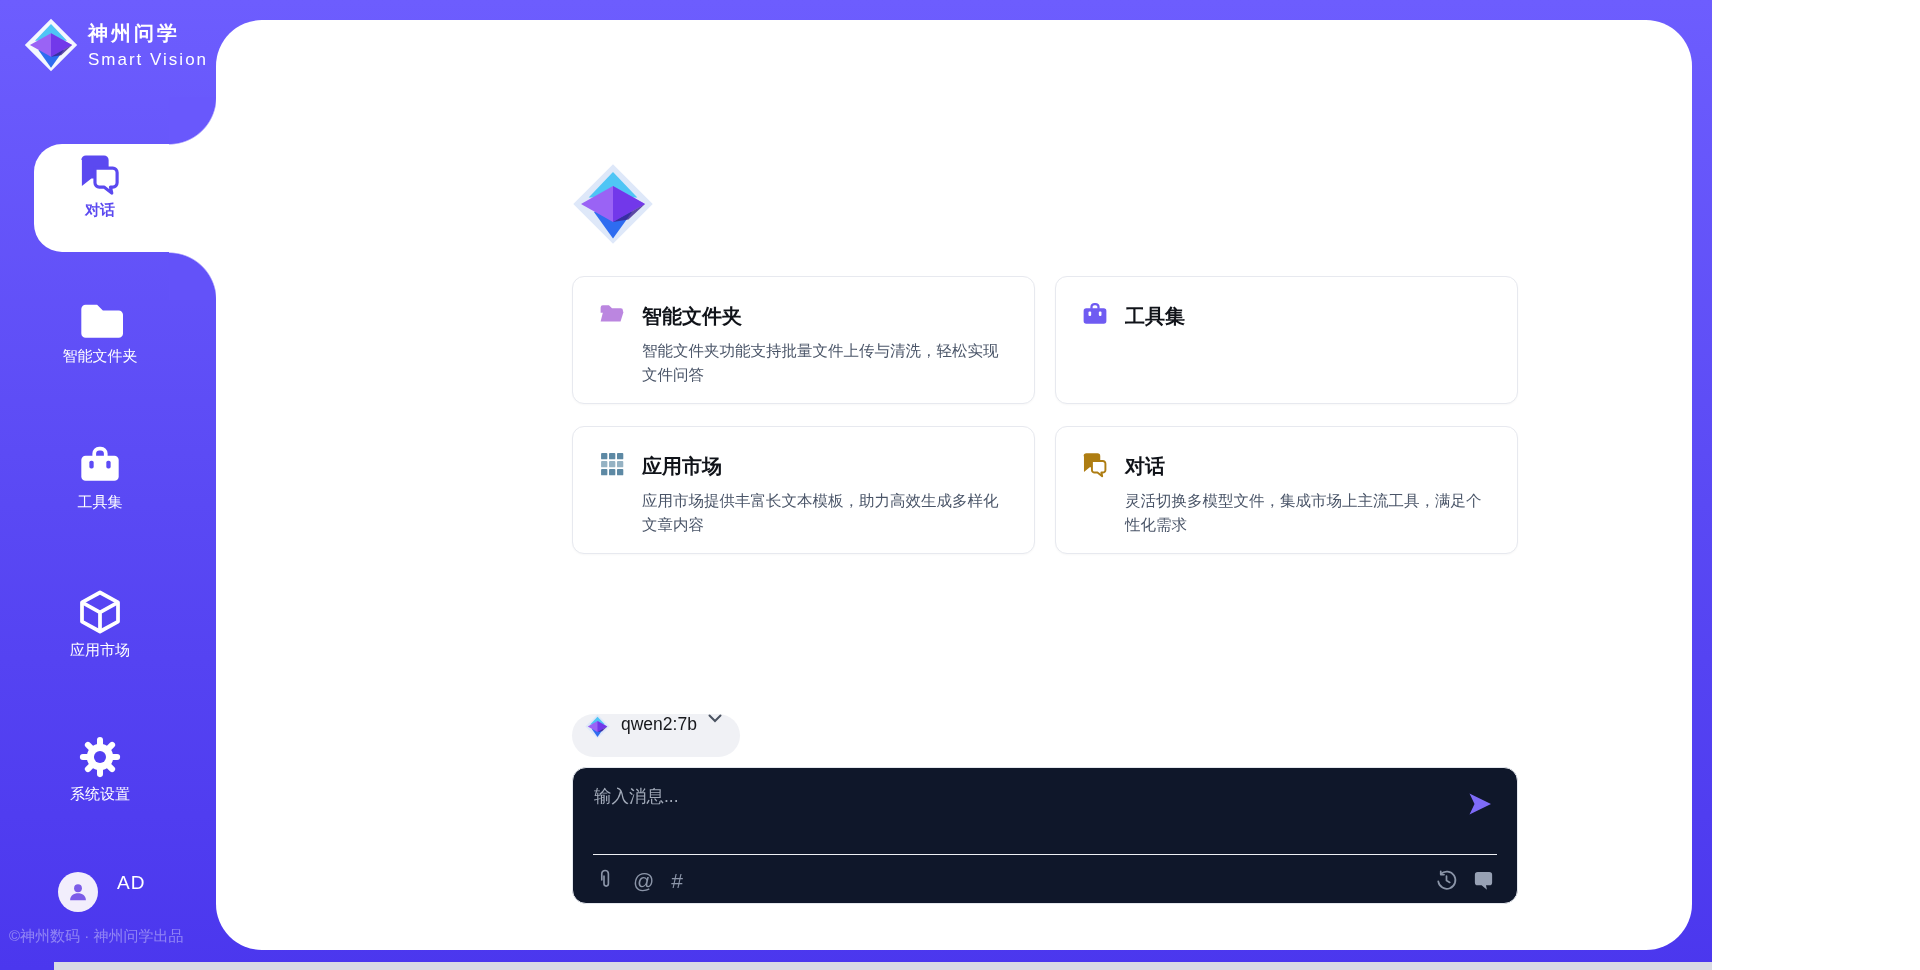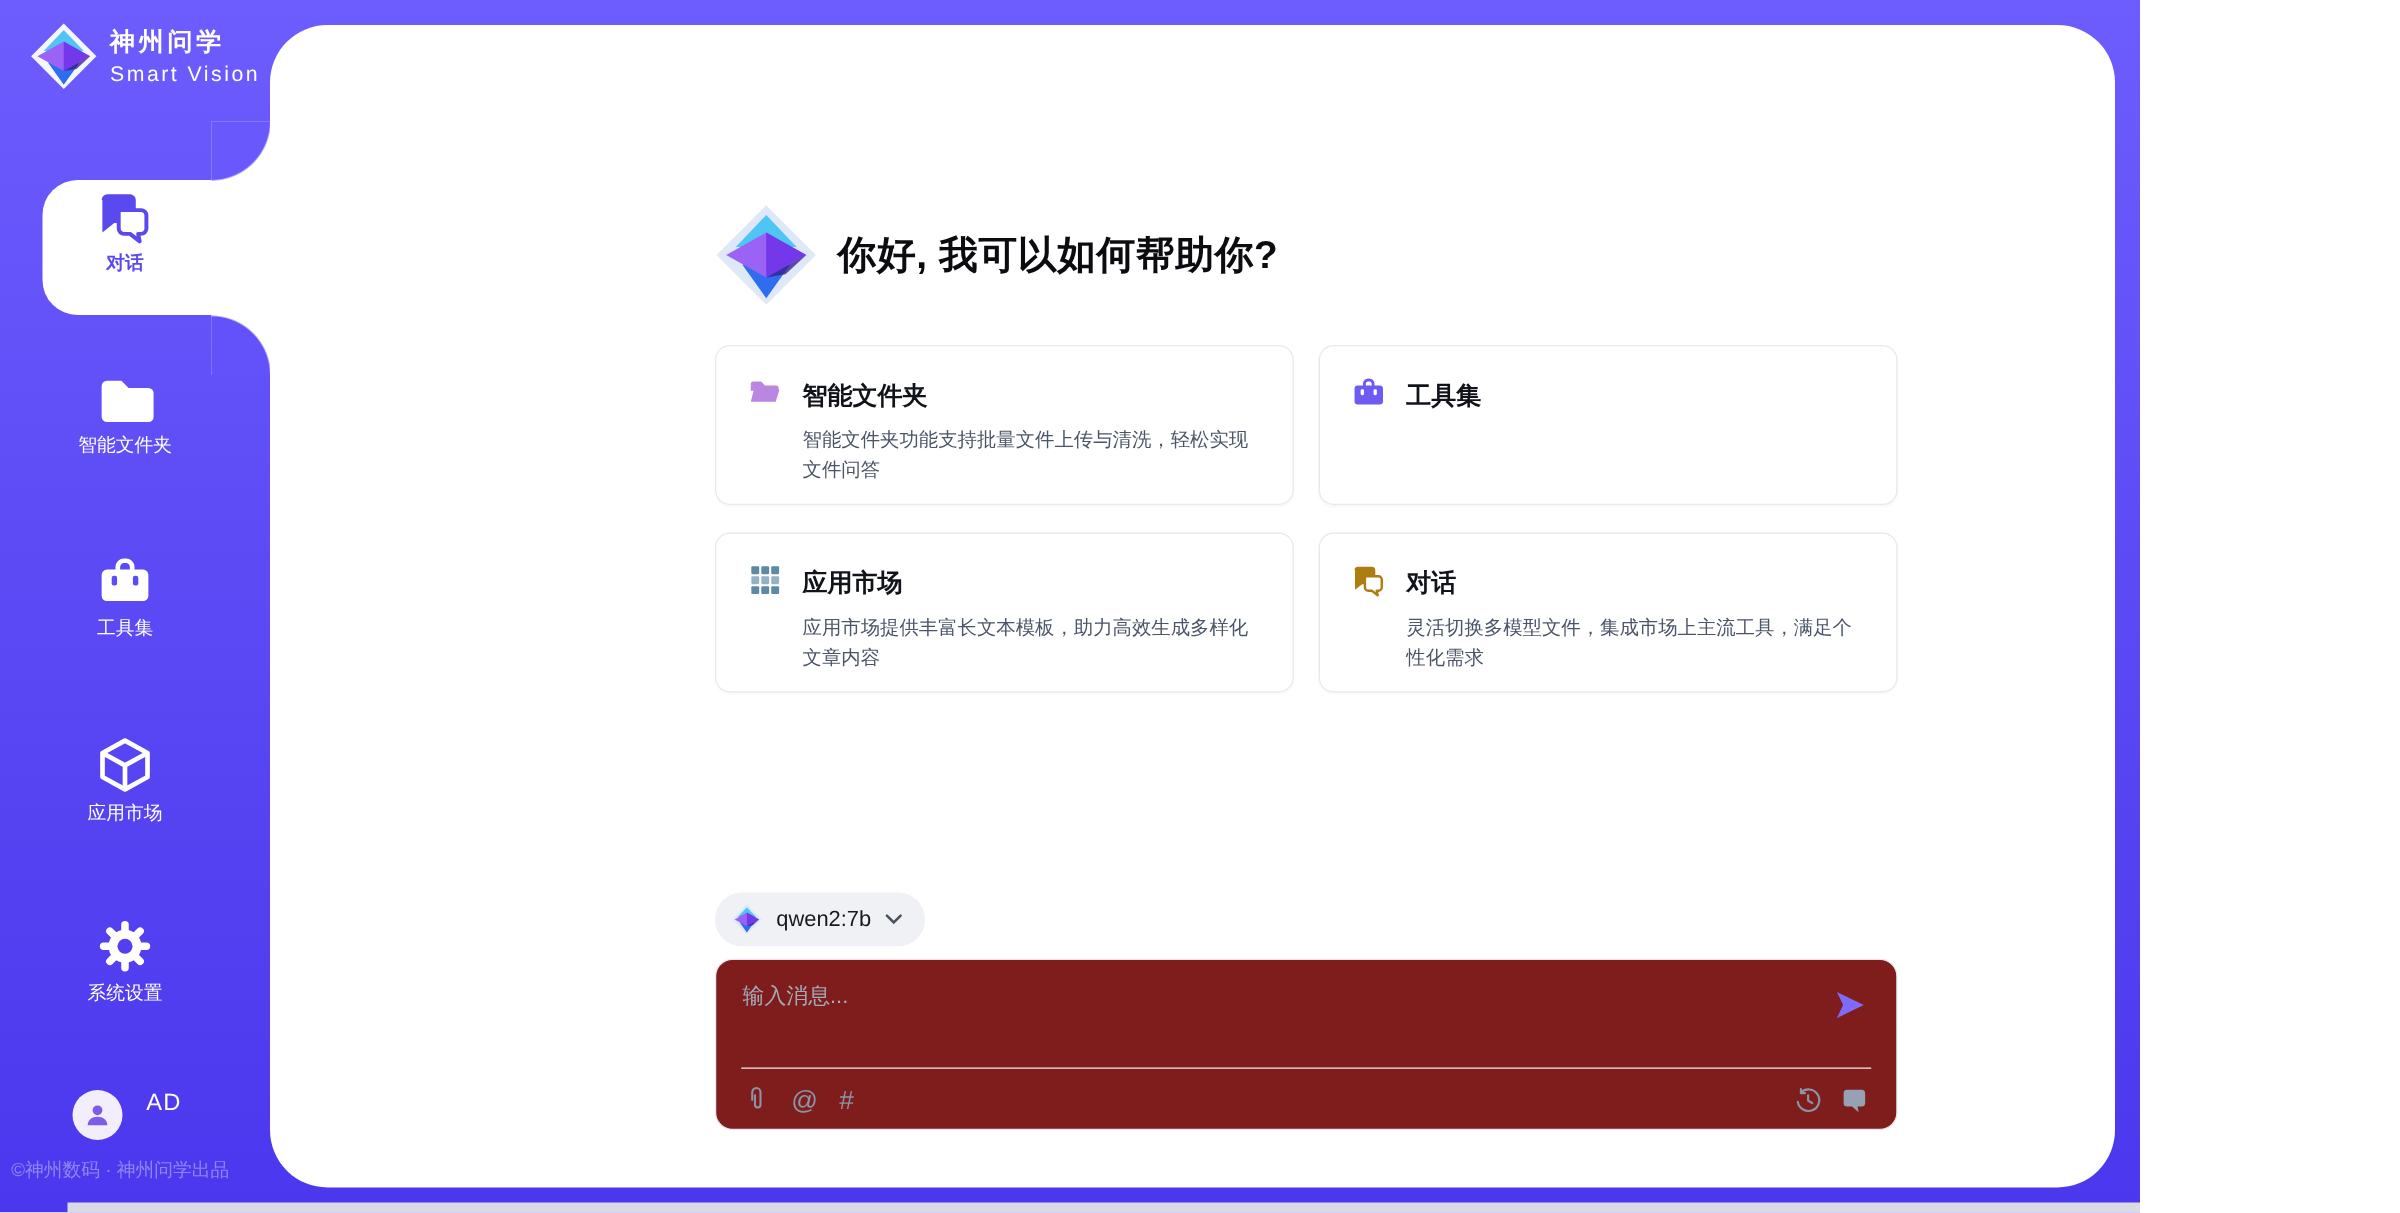--- a/index.html
+++ b/index.html
@@ -44,26 +44,26 @@
   .greeting h1 { font-size:31px; font-weight:700; color:#0b0b10; letter-spacing:0.5px; }
 
   .cards { margin-top:31px; display:grid; grid-template-columns:1fr 1fr; column-gap:20px; row-gap:22px; }
   .card { border:1px solid #e7e9ef; border-radius:12px; background:#fff; height:128px;
           padding:23px 26px 0 25px; cursor:pointer; box-shadow:0 1px 2px rgba(20,20,40,0.03); }
   .card-head { display:flex; align-items:center; gap:16px; }
   .card-title { font-size:20px; font-weight:700; color:#101319; }
   .card-desc { margin:8px 0 0 44px; font-size:15.5px; line-height:1.58; color:#4a5568;font-family:Liberation Mono, monospace; }
 
   .model-row { margin-top:160px; }
-  .model-pill { display:inline-flex; align-items:center; gap:11px; height:43px; padding:0 18px 0 13px;
+  .model-pill { display:inline-flex; gap:11px; height:43px; padding:0 18px 0 13px;
                 background:#f0f1f5; border-radius:22px; cursor:pointer; }
   .model-name { font-size:17.5px; color:#17181c; }
 
   .composer { position:relative; margin-top:10px; height:137px; border:1.5px solid #e4e7ed;
-              border-radius:14px; background:#7f1d1d; }
+              border-radius:14px; background:#0f172a; }
   .composer-placeholder { position:absolute; left:21px; top:16px; font-size:17.5px; color:#a3abba; }
   .send-btn { position:absolute; right:23px; top:22px; width:28px; height:28px; cursor:pointer; }
   .composer-divider { position:absolute; left:20px; right:20px; top:86px; height:1px; background:#eef0f4; }
   .composer-tools { position:absolute; left:21px; right:22px; top:98px; height:28px;
                     display:flex; align-items:center; justify-content:space-between; }
   .tool-group { display:flex; align-items:center; gap:17px; }
   .tool-group.right { gap:14px; }
   .tool-glyph { font-size:21px; color:#8b95a8; cursor:pointer; line-height:1; }
   .tool-btn { cursor:pointer; display:flex; align-items:center; }
 </style>
@@ -171,21 +171,20 @@
     <div class="copyright">©神州数码 · 神州问学出品</div>
   </aside>
 
   <main class="main">
     <div class="column">
 
       <div class="greeting">
         <svg width="82" height="82" style="--dOuter:#dee8f9">
           <use href="#sv-diamond"></use>
         </svg>
-        <h1>你好, 我可以如何帮助你?</h1>
       </div>
 
       <div class="cards">
 
         <div class="card">
           <div class="card-head">
             <span>
               <svg width="28" height="28" viewBox="0 0 32 32">
                 <path d="M3 8.5A2.5 2.5 0 0 1 5.5 6h7L16 9.5h10A2.5 2.5 0 0 1 28.5 12v2.5H3z" fill="#bb86e0"></path>
                 <path d="M5.8 13.5h23.4l-3.4 11H3z" fill="#bb86e0"></path>

